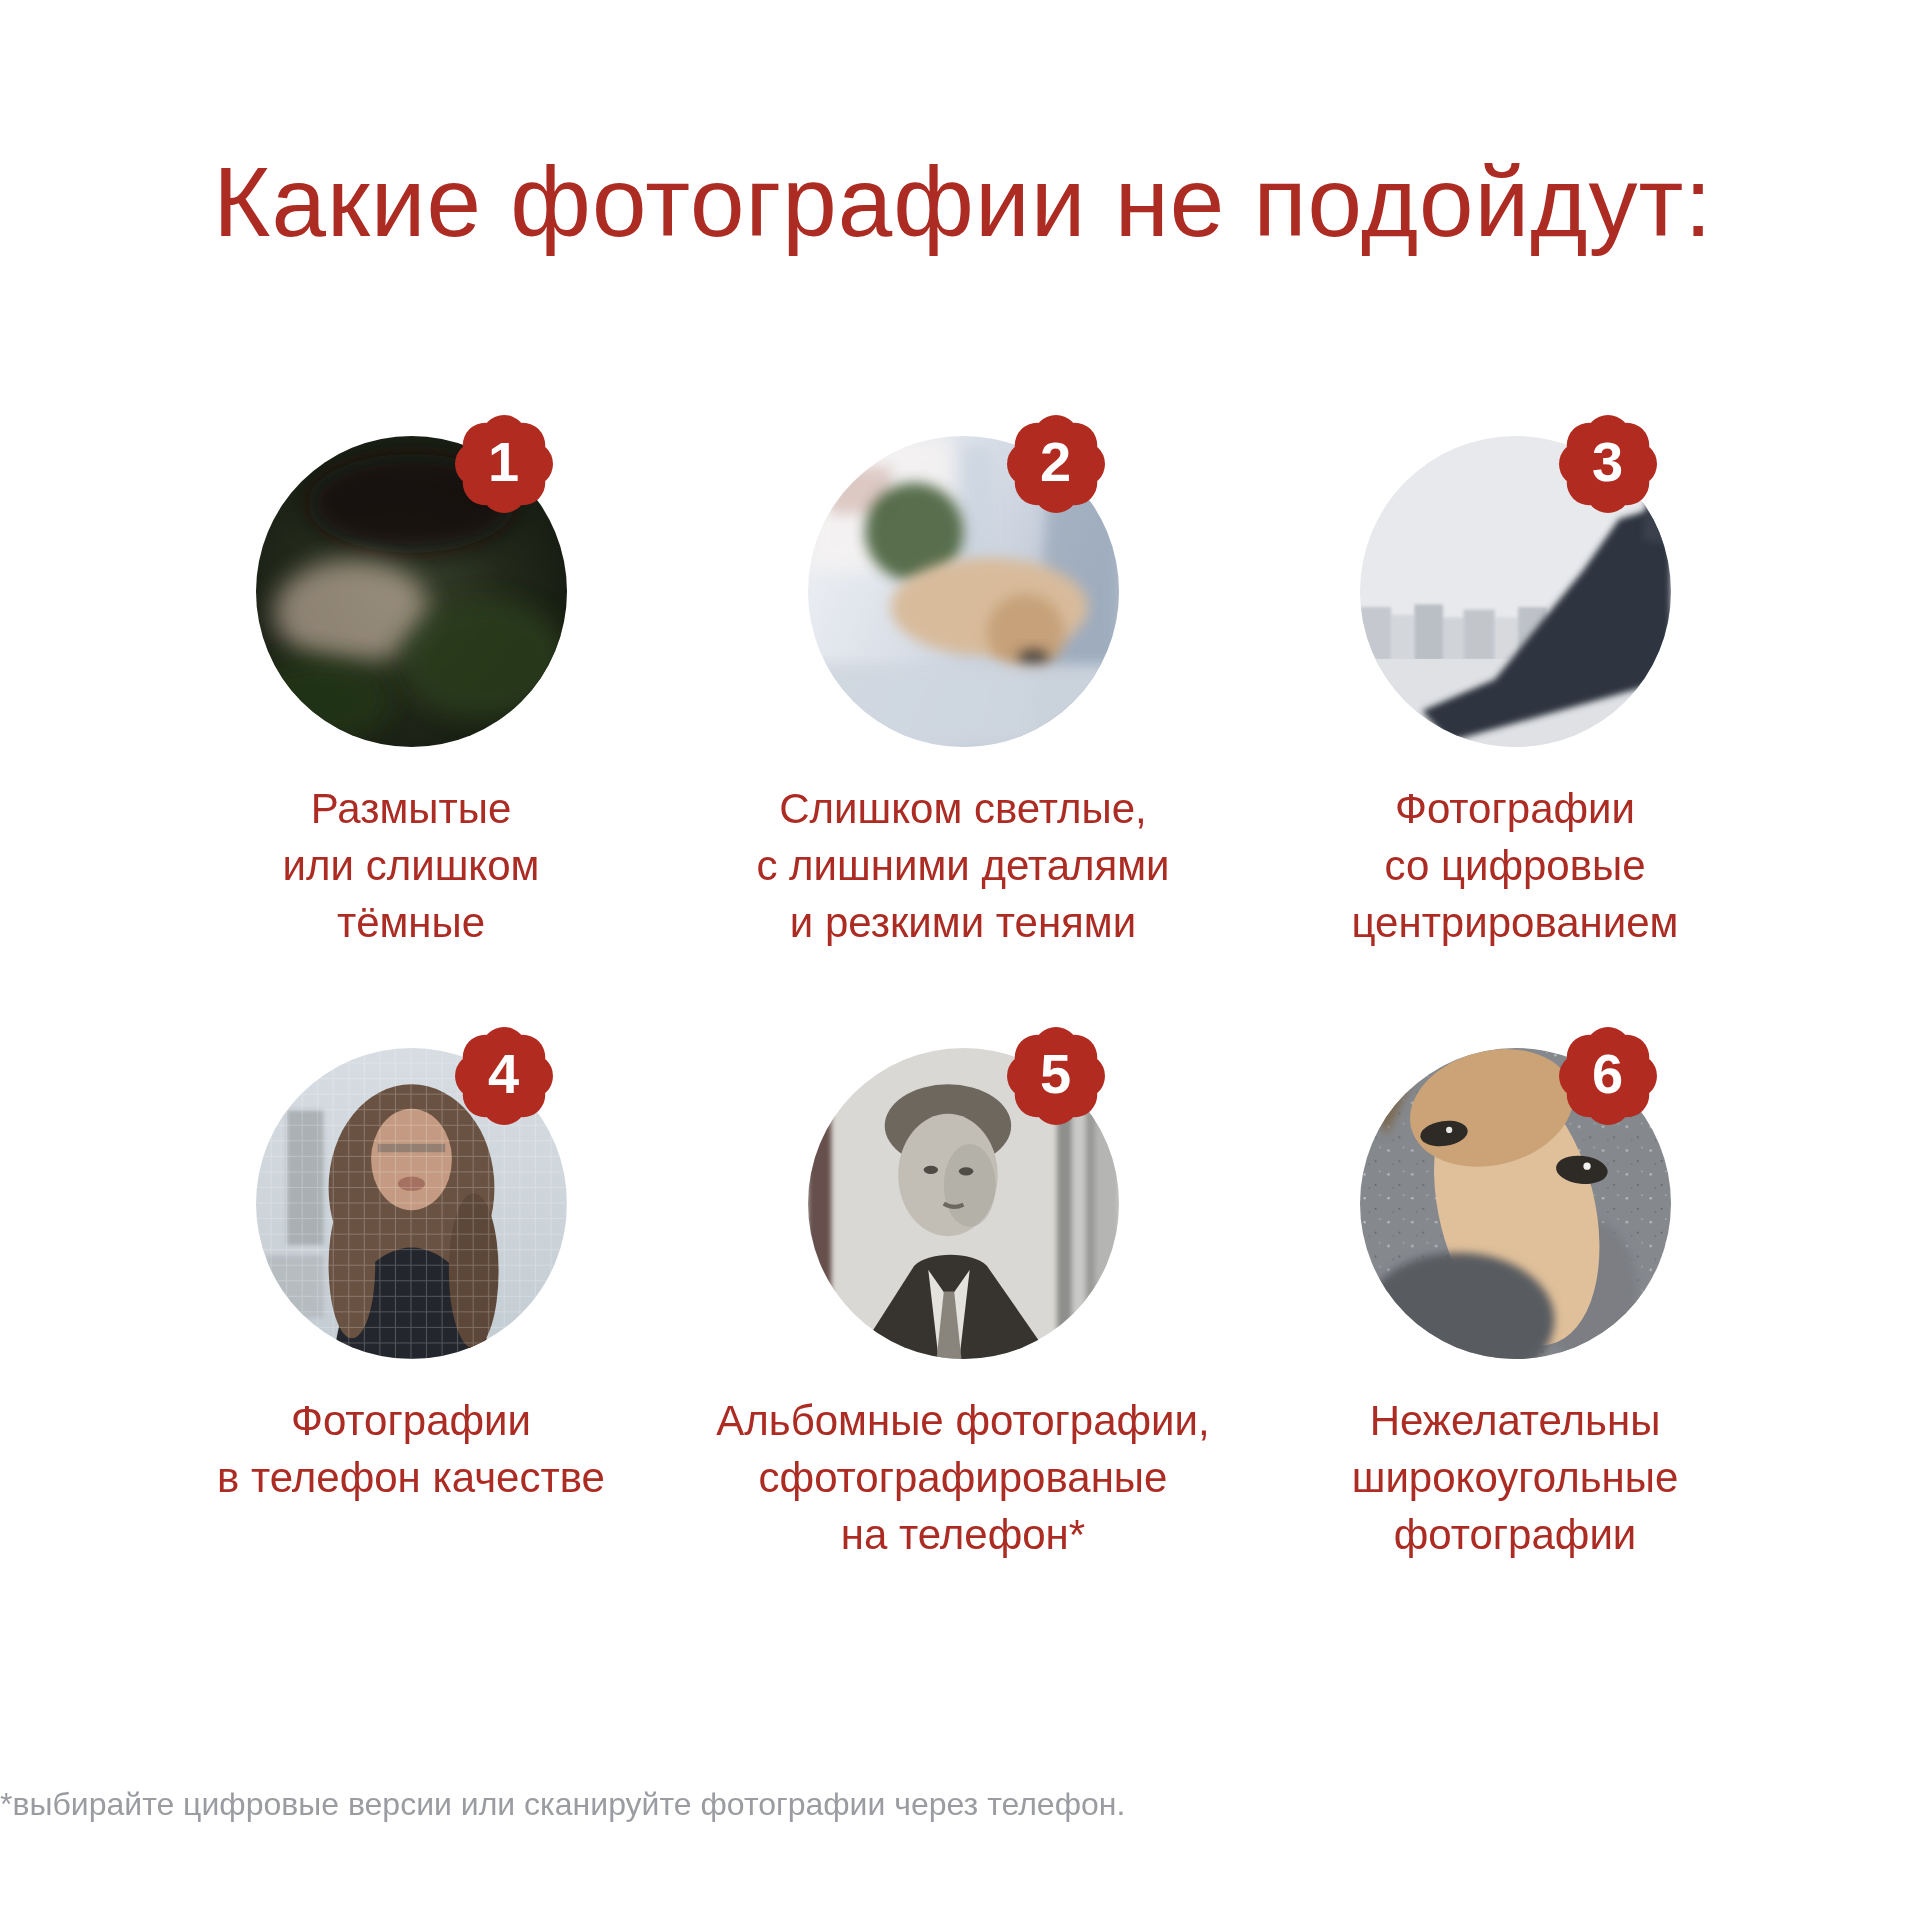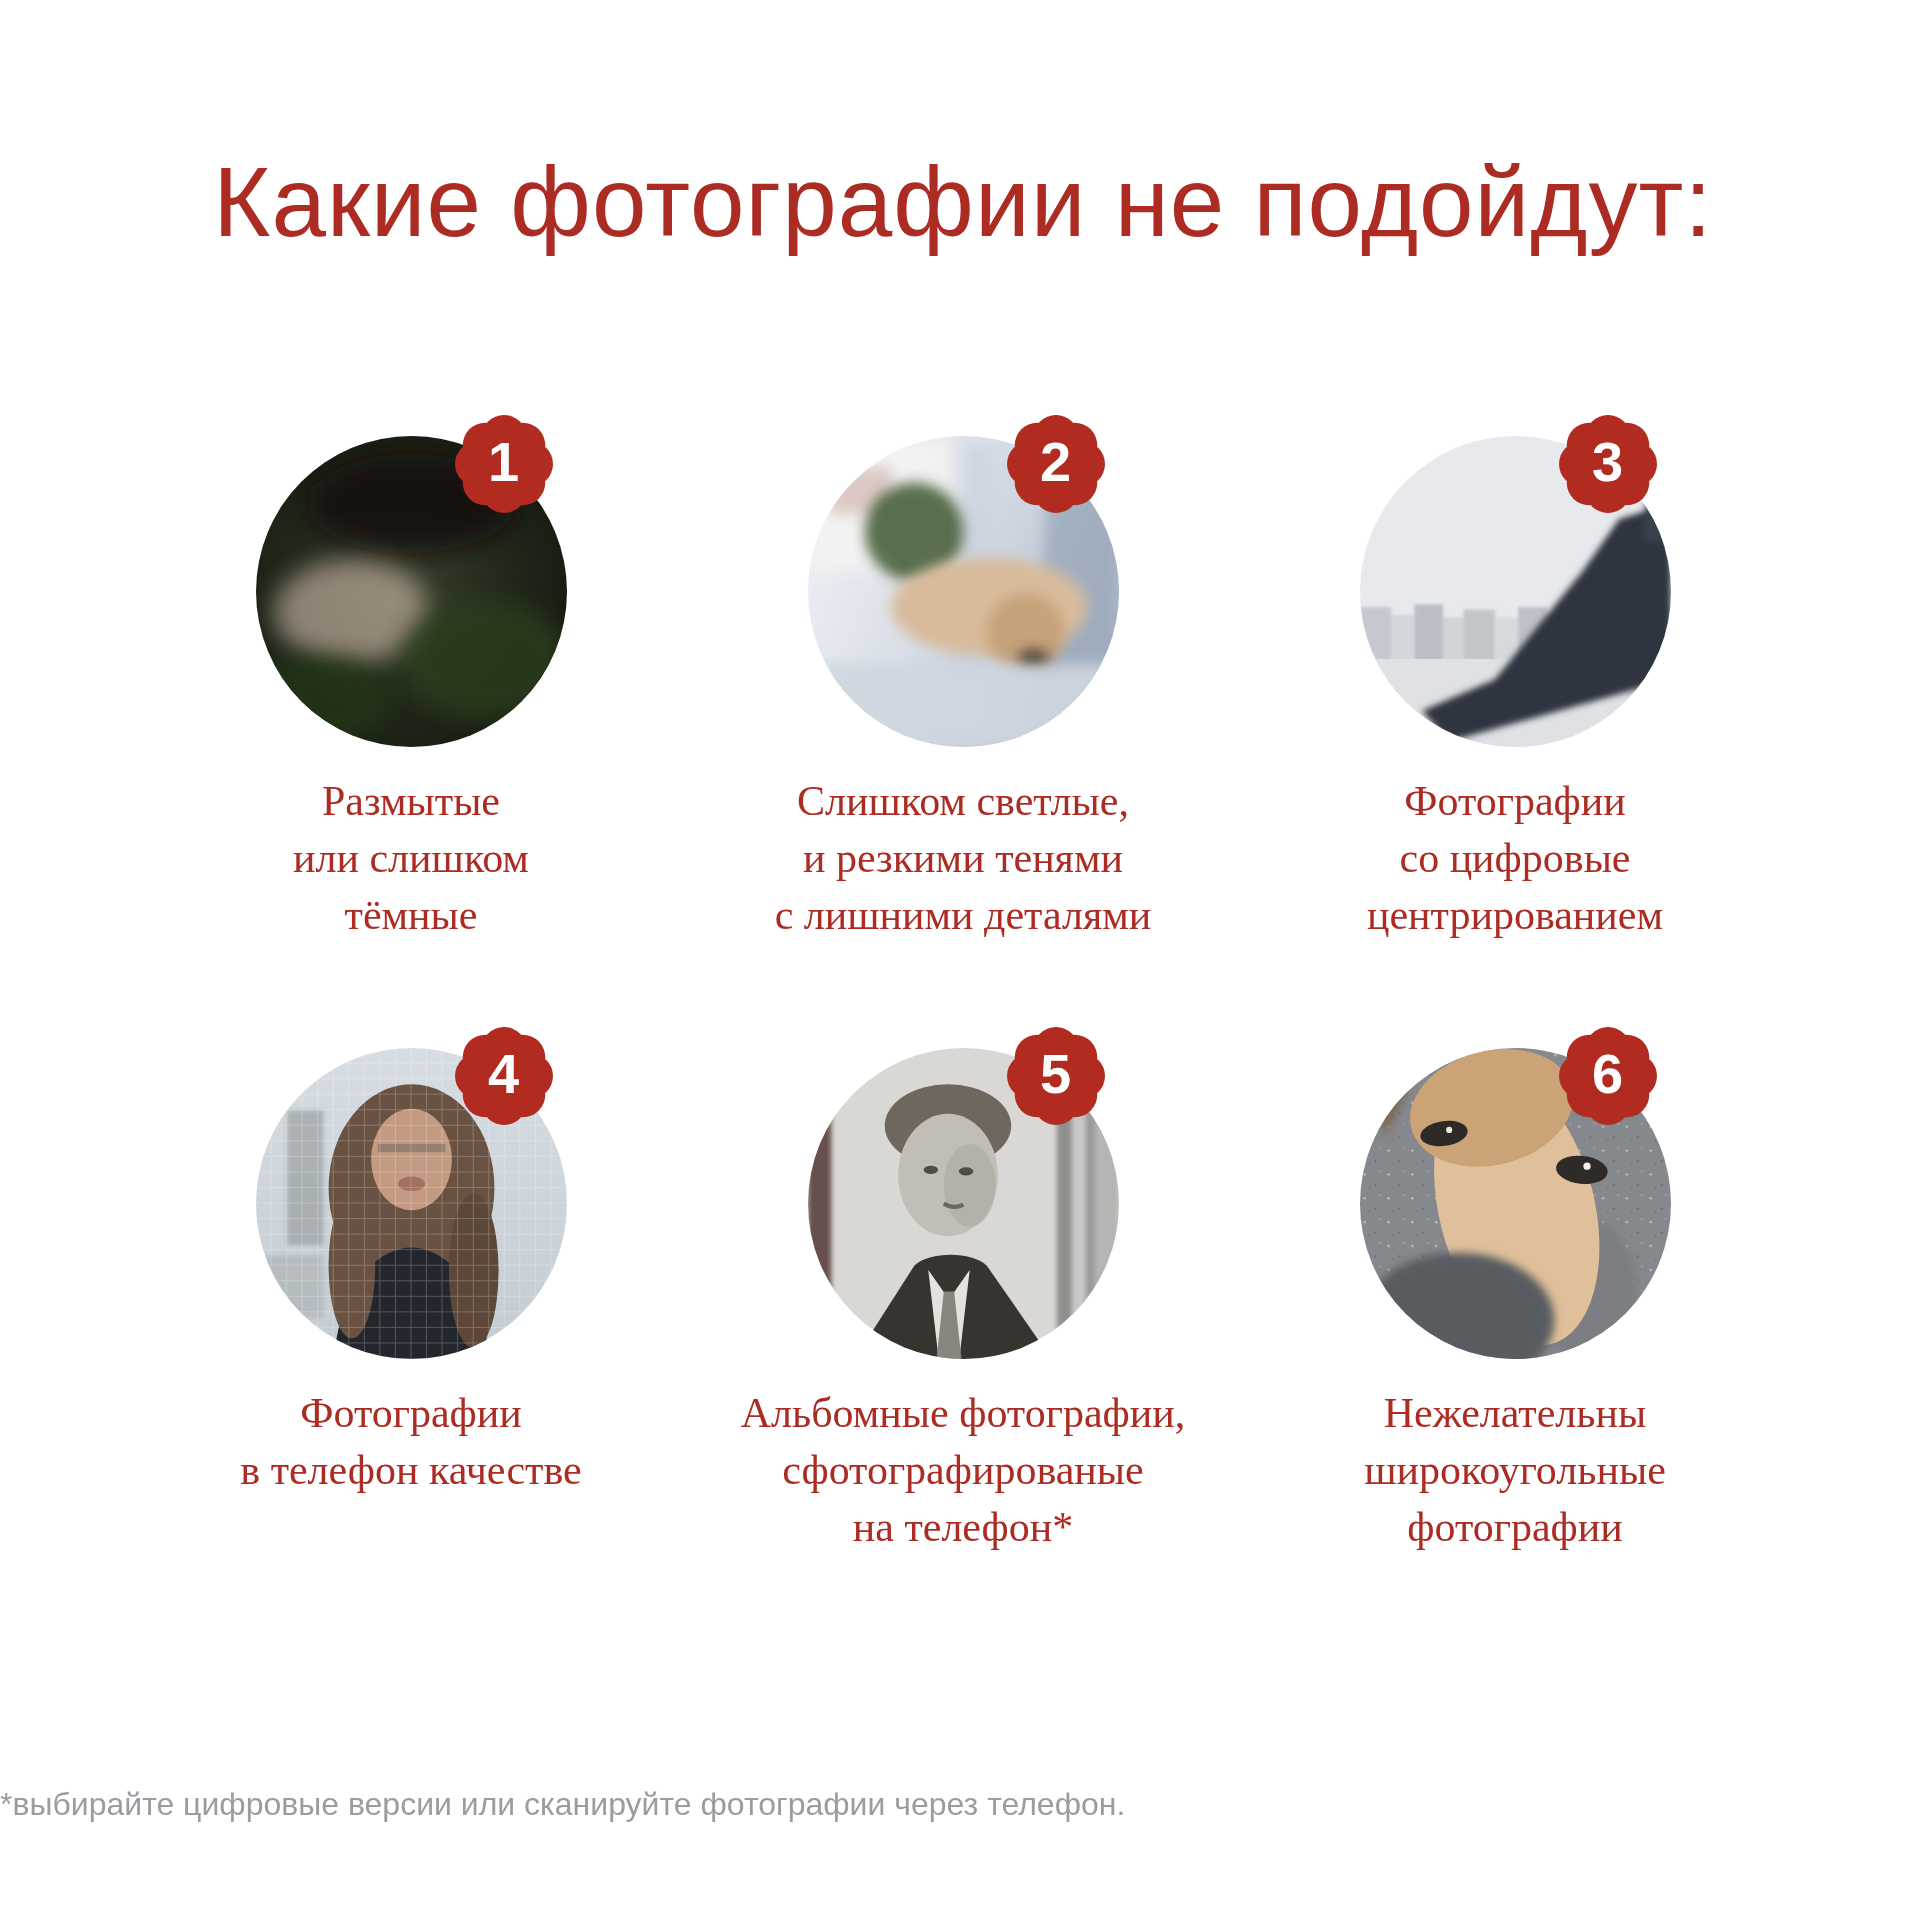--- a/index.html
+++ b/index.html
@@ -31,22 +31,22 @@
   .number-badge{
     position:absolute;top:-21px;right:14px;width:98px;height:98px;
   }
   .number-badge svg{position:absolute;inset:0;width:100%;height:100%;}
   .badge-number{
     position:absolute;inset:0;display:flex;align-items:center;justify-content:center;
     transform:translateY(-3px);
     font-size:56px;font-weight:700;color:#ffffff;
   }
   .photo-caption{
-    margin-top:26px;text-align:center;color:#AC2B23;
-    font-size:42px;line-height:57px;font-weight:400;font-family:Liberation Serif, serif;
+    margin-top:33px;text-align:center;color:#AC2B23;
+    font-size:42px;line-height:57px;font-weight:400;
   }
   .caption-line{display:block;}
   .footnote{
     position:absolute;top:1786px;left:0;width:100%;
     text-align:left;color:#9A9CA1;
     font-size:32px;font-weight:400;
   }
 </style>
 </head>
 <body>
@@ -137,22 +137,22 @@
       </span>
       <span class="number-badge">
         <svg viewBox="0 0 200 200">
             <use href="#flower-shape"></use>
           </svg>
         <span class="badge-number">2</span>
       </span>
     </div>
     <figcaption class="photo-caption">
       <span class="caption-line">Слишком светлые,</span>
+      <span class="caption-line">с лишними деталями</span>
       <span class="caption-line">и резкими тенями</span>
-      <span class="caption-line">с лишними деталями</span>
     </figcaption>
   </figure>
 
   <figure class="photo-card" style="margin:0">
     <div class="photo-circle">
       <span class="photo-img">
         <svg viewBox="0 0 600 600" preserveAspectRatio="none">
           <defs>
             <filter id="b6" x="-50%" y="-50%" width="200%" height="200%">
                 <feGaussianBlur stdDeviation="6"></feGaussianBlur>

